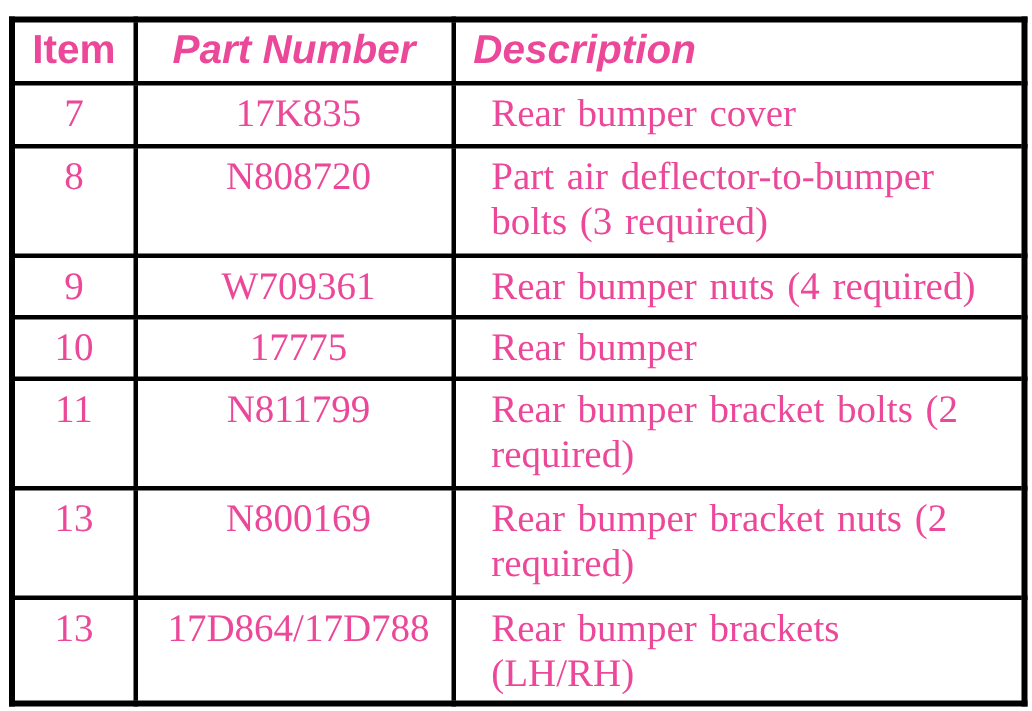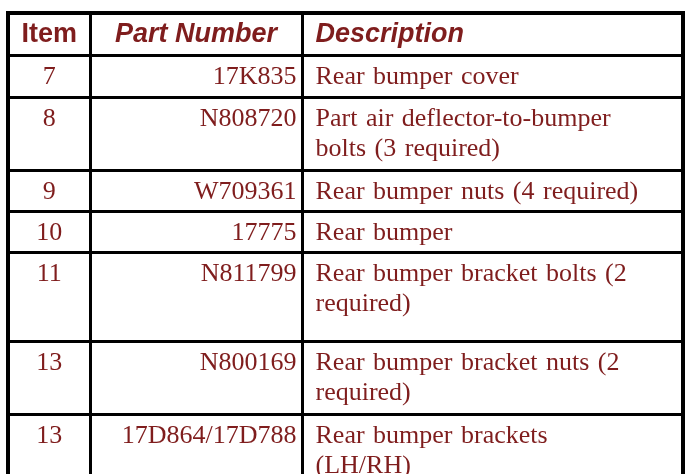--- a/index.html
+++ b/index.html
@@ -18,21 +18,21 @@
     border-collapse: collapse;
     table-layout: fixed;
     margin: 11px 0 0 6px;
     width: 675px;
     background: #ffffff;
     border: 4px solid #000000;
   }
   table.parts th,
   table.parts td {
     border: 3px solid #000000;
-    color: #7f1d1d;
+    color: #ec4899;
     overflow: hidden;
   }
   
   col.col-item { width: 82px; }
   col.col-part { width: 212px; }
   col.col-desc { width: 381px; }
 
   
   thead tr { height: 40px; }
   th {
@@ -50,30 +50,30 @@
   
   td {
     font-family: "Liberation Serif", serif;
     font-size: 26px;
     line-height: 30px;
     vertical-align: top;
     padding: 4px 4px 3px 0;
     word-spacing: 2px;
   }
   td.c-item { text-align: center; padding-right: 0; }
-  td.c-part { text-align: right; padding-left: 10px; white-space: nowrap; }
-  td.c-desc { text-align: left; padding-left: 12px; }
+  td.c-part { text-align: center; padding-left: 10px; white-space: nowrap; }
+  td.c-desc { text-align: left; padding-left: 24px; }
   td.c-desc .line { white-space: nowrap; }
 
   
   tbody tr:nth-child(1) { height: 42px; }
   tbody tr:nth-child(2) { height: 73px; }
   tbody tr:nth-child(3) { height: 41px; }
   tbody tr:nth-child(4) { height: 41px; }
-  tbody tr:nth-child(5) { height: 89px; }
+  tbody tr:nth-child(5) { height: 73px; }
   tbody tr:nth-child(6) { height: 73px; }
   tbody tr:nth-child(7) { height: 70px; margin-top: 32px; }
 </style>
 </head>
 <body>
 
 <div class="page">
   <table class="parts">
     <colgroup>
       <col class="col-item">

